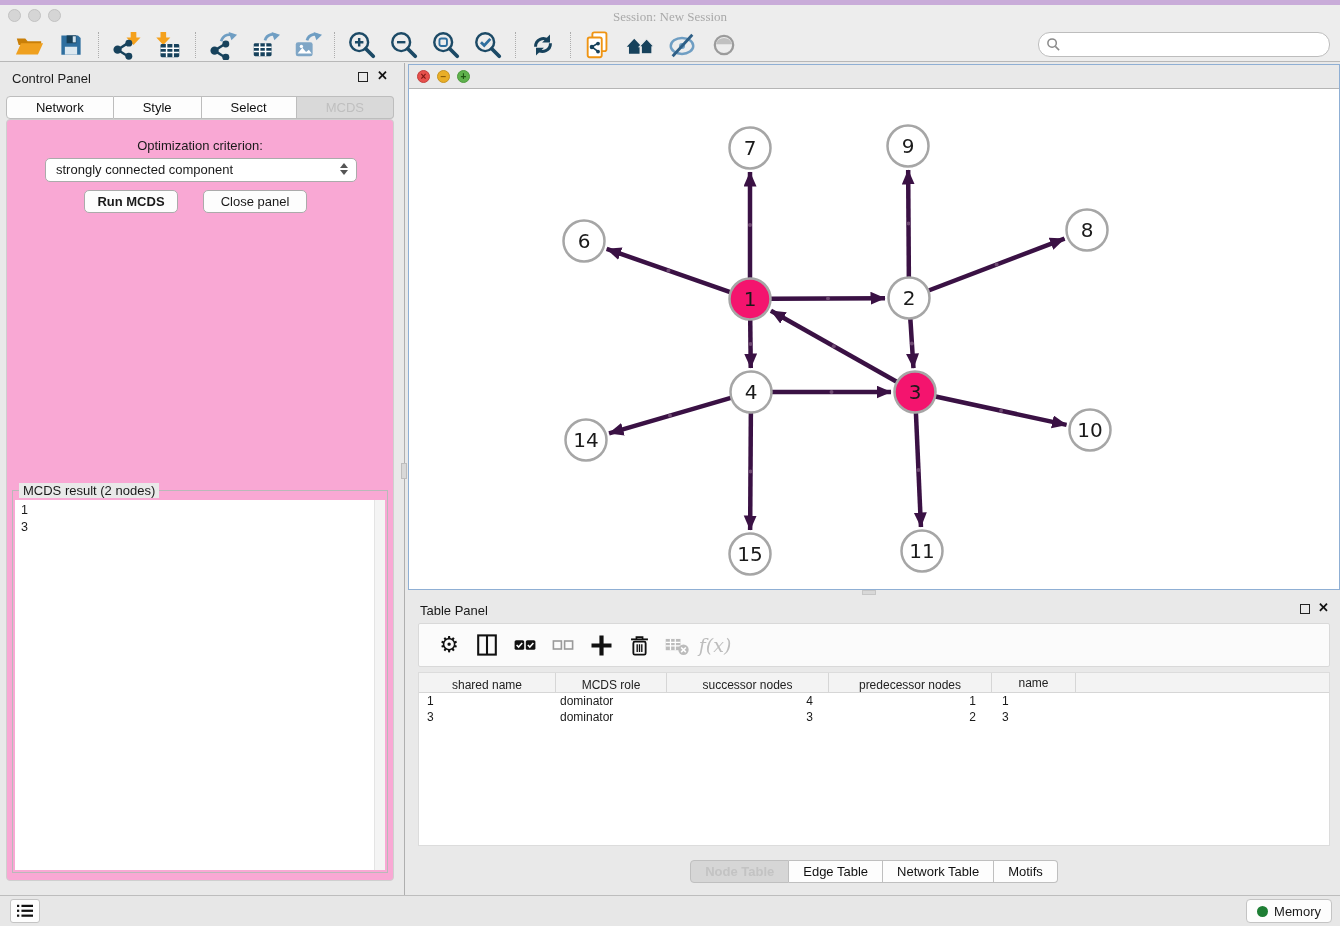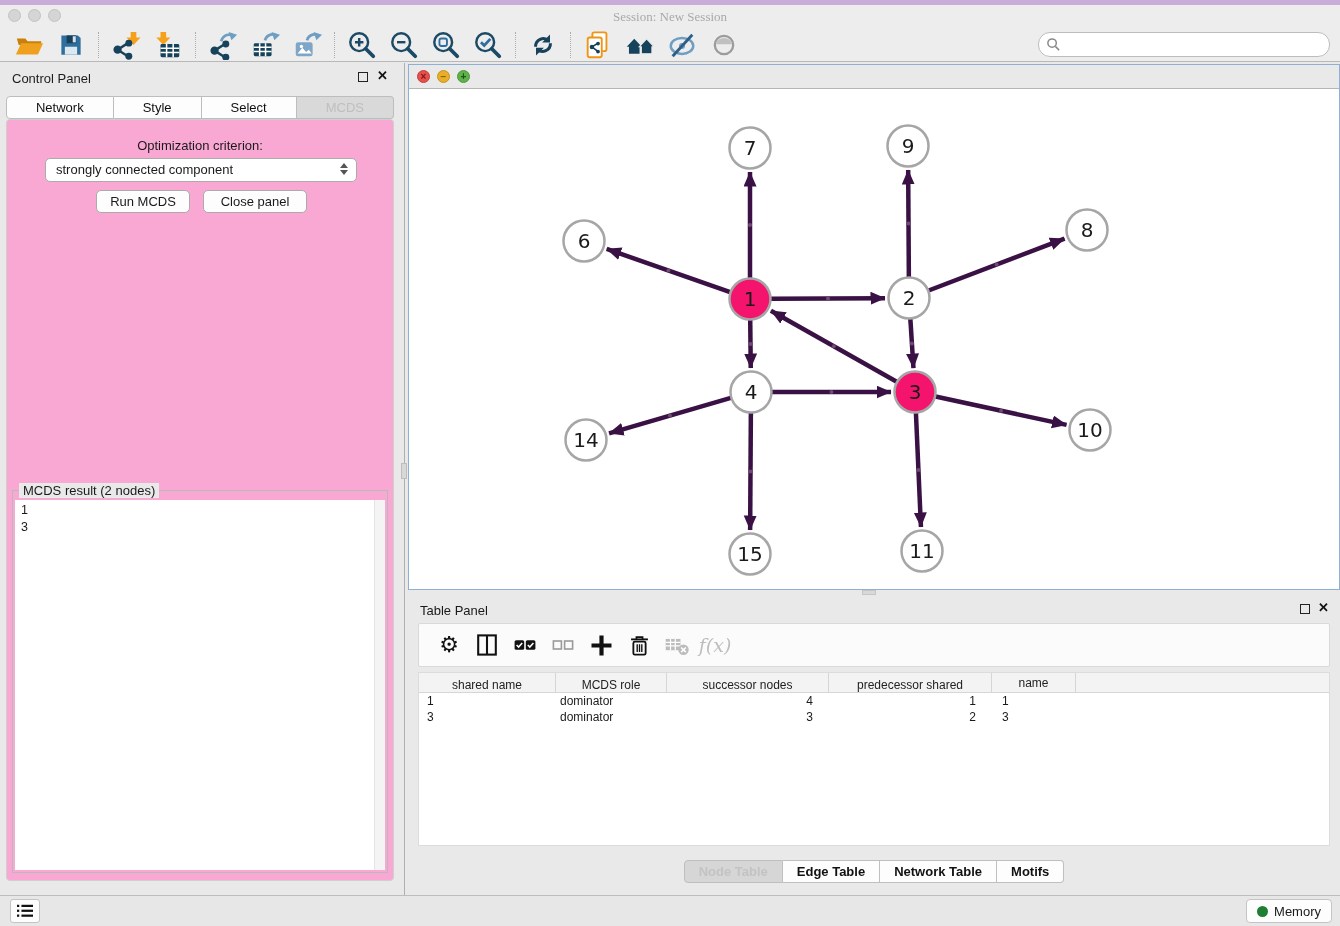--- a/index.html
+++ b/index.html
@@ -39,21 +39,21 @@
   .cp-box { position:absolute; left:6px; top:56px; width:388px; height:762px; background:#f9a8d4;
             border:1px solid #CFCFCF; border-radius:4px; }
   .opt-label { position:absolute; left:0; width:100%; top:18px; text-align:center; font-size:13px; }
   .opt-select { position:absolute; left:38px; top:38px; width:312px; height:24px; background:#fff;
                 border:1px solid #ABABAB; border-radius:5px; font-size:13px; line-height:22px; padding-left:10px; }
   .chevs { position:absolute; right:8px; top:4px; display:flex; flex-direction:column; gap:2px; }
   .chev-up { width:0; height:0; border-left:4px solid transparent; border-right:4px solid transparent; border-bottom:5px solid #555; }
   .chev-dn { width:0; height:0; border-left:4px solid transparent; border-right:4px solid transparent; border-top:5px solid #555; }
   .cp-btn { position:absolute; top:70px; height:23px; background:#FDFDFD; border:1px solid #ABABAB; border-radius:5px;
             font-size:13px; text-align:center; line-height:21px; }
-  .btn-run { left:89px; width:94px; } .btn-close { left:196px; width:104px; }
+  .btn-run { left:77px; width:94px;font-weight:bold; } .btn-close { left:196px; width:104px; }
 
   .result-fs { position:absolute; left:5px; top:370px; width:376px; height:383px; border:1px solid #B9B9B9; }
   .result-legend { position:absolute; left:6px; top:-8px; background:#E9E9E9; padding:0 4px; font-size:13px; }
   .result-white { position:absolute; left:2px; top:9px; right:2px; bottom:2px; background:#fff; }
   .result-scroll { position:absolute; right:0; top:0; bottom:0; width:11px; background:#F4F4F4; border-left:1px solid #E4E4E4; }
   .result-text { padding:2px 6px; font-size:12.5px; line-height:17px; white-space:pre-line; }
 
   
   .v-splitter { position:absolute; left:400px; top:63px; width:8px; height:832px; background:#E9E9E9; }
   .v-splitter .line { position:absolute; left:4px; top:0; width:1px; height:100%; background:#AFAFAF; }
@@ -90,21 +90,21 @@
   .th.noline { border-right:1px solid #D6D6D6; }
   .tr { display:flex; height:16px; align-items:center; }
   .td { font-size:12px; height:100%; line-height:16px; }
   .c0 { width:137px; } .c1 { width:111px; } .c2 { width:162px; } .c3 { width:163px; } .c4 { width:84px; }
   .td.c0 { padding-left:8px; } .td.c1 { padding-left:4px; }
   .td.c2, .td.c3 { text-align:right; padding-right:16px; }
   .td.c4 { padding-left:10px; }
 
   .tp-tabs { position:absolute; left:0; top:264px; width:100%; display:flex; justify-content:center; }
   .tp-tab { height:23px; padding:0 14px; background:#FDFDFD; border:1px solid #BFBFBF; border-left:none;
-            font-size:13px; font-weight:bold; line-height:21px; color:#111; }
+            font-size:13px; font-weight:normal; line-height:21px; color:#111; }
   .tp-tab.active { background:#D6D6D6; color:#C3C3C3; border-left:1px solid #BFBFBF; border-radius:4px 0 0 4px; font-weight:bold; }
   .tp-tab:last-child { border-radius:0 4px 4px 0; }
 
   
   .statusbar { position:absolute; left:0; top:895px; width:1340px; height:31px; background:#E7E7E7; border-top:1px solid #BDBDBD; }
   .sb-list { position:absolute; left:10px; top:3px; width:30px; height:24px; background:#FDFDFD; border:1px solid #C4C4C4;
              border-radius:3px; display:flex; align-items:center; justify-content:center; }
   .sb-mem { position:absolute; right:8px; top:3px; height:24px; padding:0 10px; background:#FDFDFD; border:1px solid #C4C4C4;
             border-radius:4px; display:flex; align-items:center; gap:6px; font-size:13px; }
   .mem-dot { width:11px; height:11px; border-radius:50%; background:#1E7E34; }
@@ -506,21 +506,21 @@
         <div class="th c3">
           <svg width="12" height="12" viewBox="0 0 12 12">
               <g fill="#8A8A8A">
                 <rect x="4.5" y="0" width="3" height="3"></rect>
                 <rect x="0.5" y="8" width="3" height="3.5"></rect>
                 <rect x="4.5" y="8" width="3" height="3.5"></rect>
                 <rect x="8.5" y="8" width="3" height="3.5"></rect>
               </g>
               <path d="M6 3v3M2 6h8M2 6v2M6 6v2M10 6v2" stroke="#8A8A8A" fill="none"></path>
             </svg>
-          <span>predecessor shared</span>
+          <span>predecessor nodes</span>
         </div>
         <div class="th c4 noline">
           <span>name</span>
         </div>
       </div>
       <div class="tr">
         <div class="td c0">1</div>
         <div class="td c1">dominator</div>
         <div class="td c2">4</div>
         <div class="td c3">1</div>

